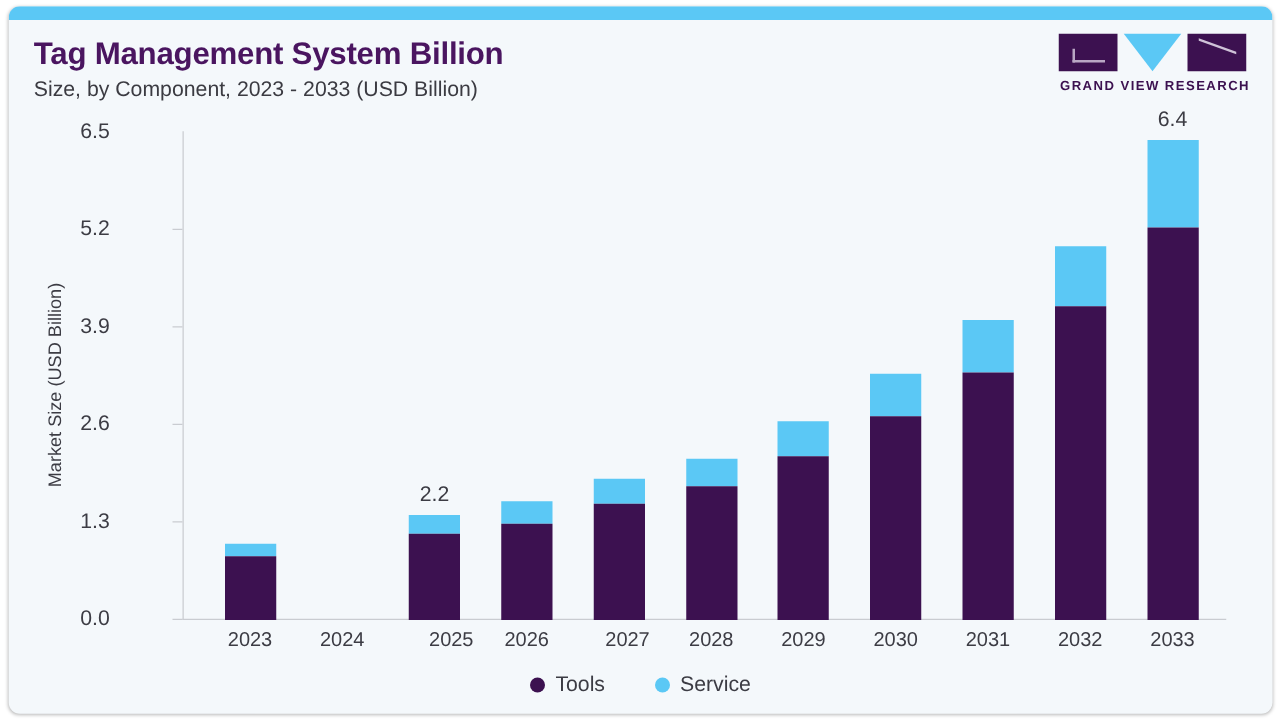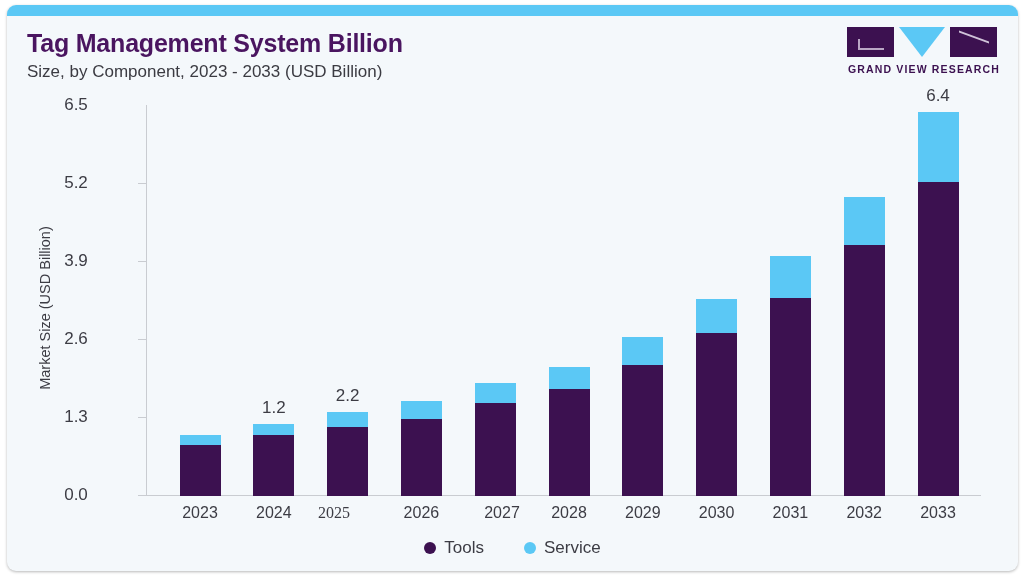--- a/index.html
+++ b/index.html
@@ -272,25 +272,20 @@
           <div class="y-tick" style="top: 178px;"></div>
           <div class="y-tick-wrap" style="top: 100px;">
             <div class="y-tick-label">6.5</div>
           </div>
         </div>
       <div class="bars-layer" id="bars">
           <div class="bar-group" style="left: 33.5px;">
             <div class="seg-service" style="height: 10.2px; background: rgb(91, 200, 245);"></div>
             <div class="seg-tools" style="height: 51px; background: rgb(60, 17, 80);"></div>
           </div>
-          <div class="bar-group" style="left: 107.3px;">
-            <div class="seg-service" style="height: 10.8px; background: rgb(91, 200, 245);"></div>
-            <div class="seg-tools" style="height: 61.2px; background: rgb(60, 17, 80);"></div>
-            <div class="bar-label" style="bottom: 78px;">1.2</div>
-          </div>
           <div class="bar-group" style="left: 181.1px;">
             <div class="seg-service" style="height: 15px; background: rgb(91, 200, 245);"></div>
             <div class="seg-tools" style="height: 69px; background: rgb(60, 17, 80);"></div>
             <div class="bar-label" style="bottom: 90px;">2.2</div>
           </div>
           <div class="bar-group" style="left: 254.9px;">
             <div class="seg-service" style="height: 17.4px; background: rgb(91, 200, 245);"></div>
             <div class="seg-tools" style="height: 77.4px; background: rgb(60, 17, 80);"></div>
           </div>
           <div class="bar-group" style="left: 328.7px;">
@@ -319,21 +314,21 @@
           </div>
           <div class="bar-group" style="left: 771.5px;">
             <div class="seg-service" style="height: 70.2px; background: rgb(91, 200, 245);"></div>
             <div class="seg-tools" style="height: 313.8px; background: rgb(60, 17, 80);"></div>
             <div class="bar-label" style="bottom: 390px;">6.4</div>
           </div>
         </div>
       <div id="xticks">
           <div class="x-tick-label" style="left: 158px;">2023</div>
           <div class="x-tick-label" style="left: 231.8px;">2024</div>
-          <div class="x-tick-label" style="left: 292px; font-family: Liberation Serif, serif;">2025</div>
+          <div class="x-tick-label" style="left: 319px;">2025</div>
           <div class="x-tick-label" style="left: 379.4px;">2026</div>
           <div class="x-tick-label" style="left: 460px;">2027</div>
           <div class="x-tick-label" style="left: 527px;">2028</div>
           <div class="x-tick-label" style="left: 600.8px;">2029</div>
           <div class="x-tick-label" style="left: 674.6px;">2030</div>
           <div class="x-tick-label" style="left: 748.4px;">2031</div>
           <div class="x-tick-label" style="left: 822.2px;">2032</div>
           <div class="x-tick-label" style="left: 896px;">2033</div>
         </div>
     </div>

